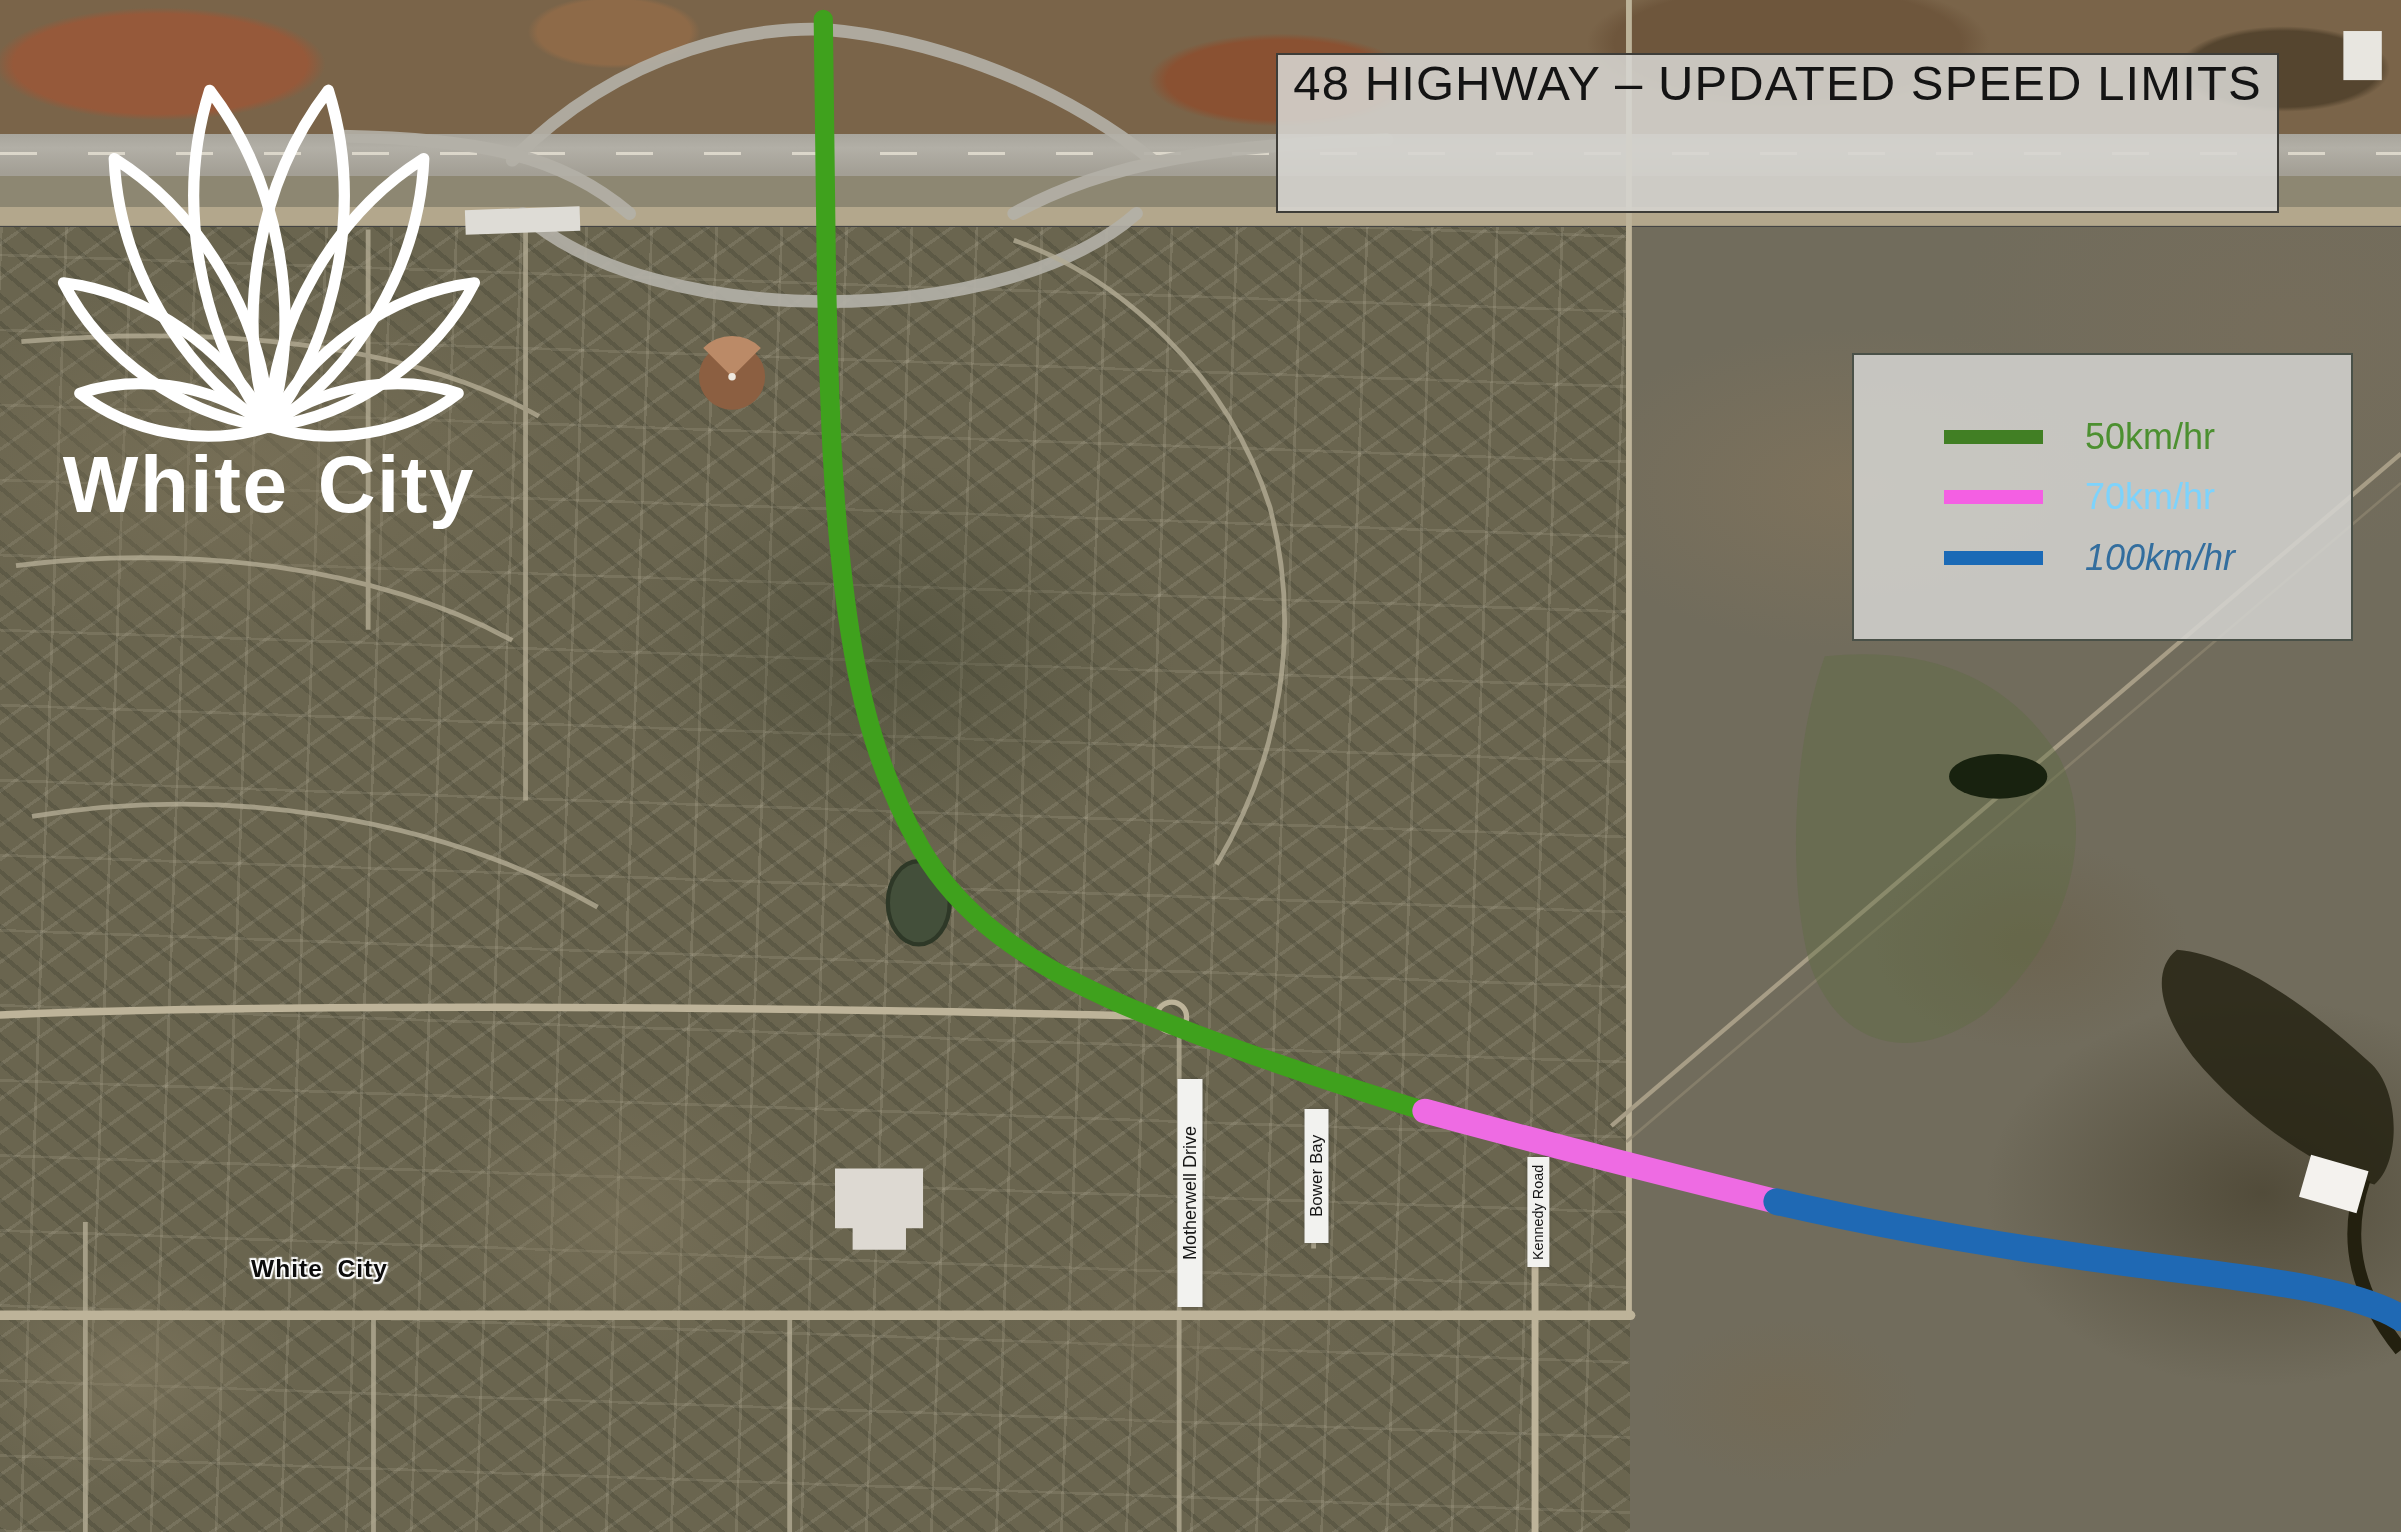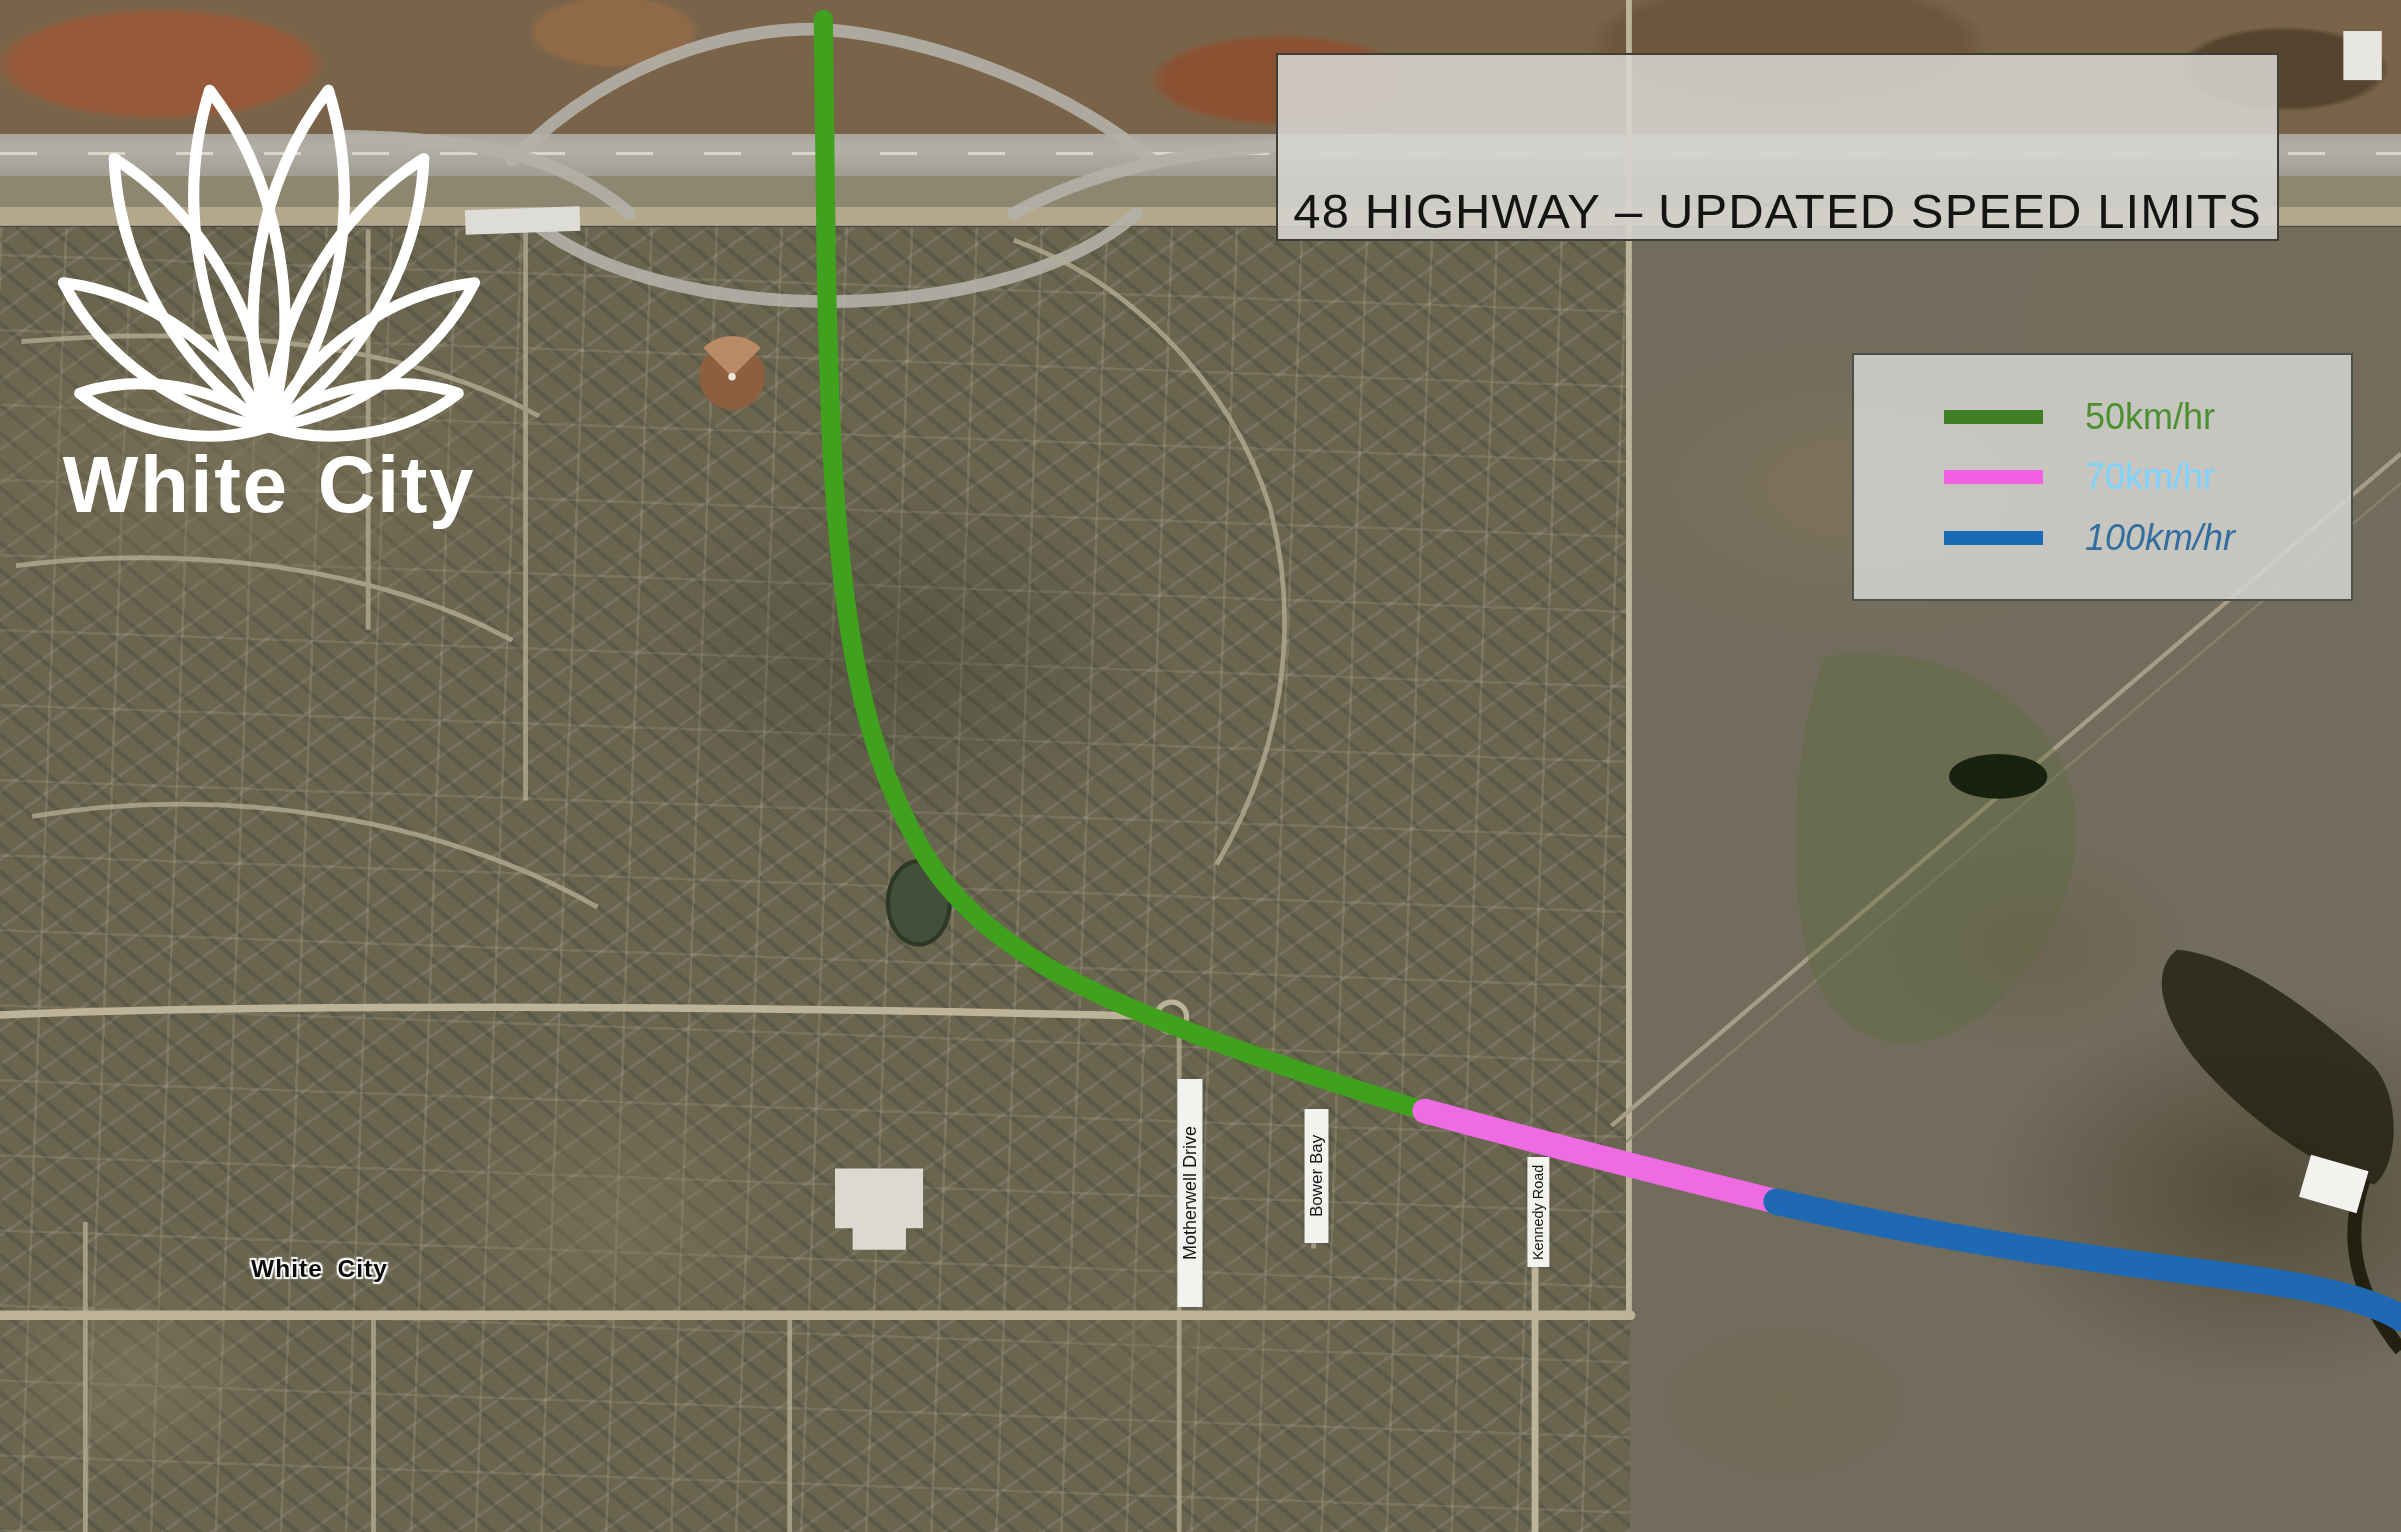--- a/index.html
+++ b/index.html
@@ -56,30 +56,30 @@
   }
   svg.mapart,svg.routes{position:absolute;left:0;top:0;width:2401px;height:1532px;}
   
   .logo{position:absolute;left:45px;top:21.3px;width:448px;}
   .logo .wordmark{
     margin-top:-5.3px;width:448px;text-align:center;color:#ffffff;
     font-size:80px;font-weight:bold;letter-spacing:1.6px;word-spacing:5.3px;line-height:1;
   }
   
   .banner{
-    position:absolute;left:1276px;top:53px;width:1003px;height:188px;
+    position:absolute;left:1276px;top:53px;width:1003px;height:160px;
     background:rgba(214,213,208,.88);border:2.1px solid #3e3d38;box-sizing:border-box;
-    display:flex;align-items:flex-end;justify-content:center;
+    display:flex;align-items:flex-start;justify-content:center;
   }
   .banner .title{
     color:#141414;font-size:49px;letter-spacing:1.1px;white-space:nowrap;
   }
   
   .legend{
-    position:absolute;left:1852px;top:353px;width:501px;height:248px;
+    position:absolute;left:1852px;top:353px;width:501px;height:288px;
     background:rgba(212,212,208,.86);border:2.1px solid #4a5148;box-sizing:border-box;
     display:flex;flex-direction:column;justify-content:center;gap:24.5px;
     padding-left:90px;
   }
   .legend-row{display:flex;align-items:center;}
   .legend-swatch{width:99px;height:14px;flex:0 0 99px;}
   .legend-label{margin-left:42px;font-size:36px;line-height:1;white-space:nowrap;}
   
   .road-label{
     position:absolute;background:#f2f2ef;color:#151515;

